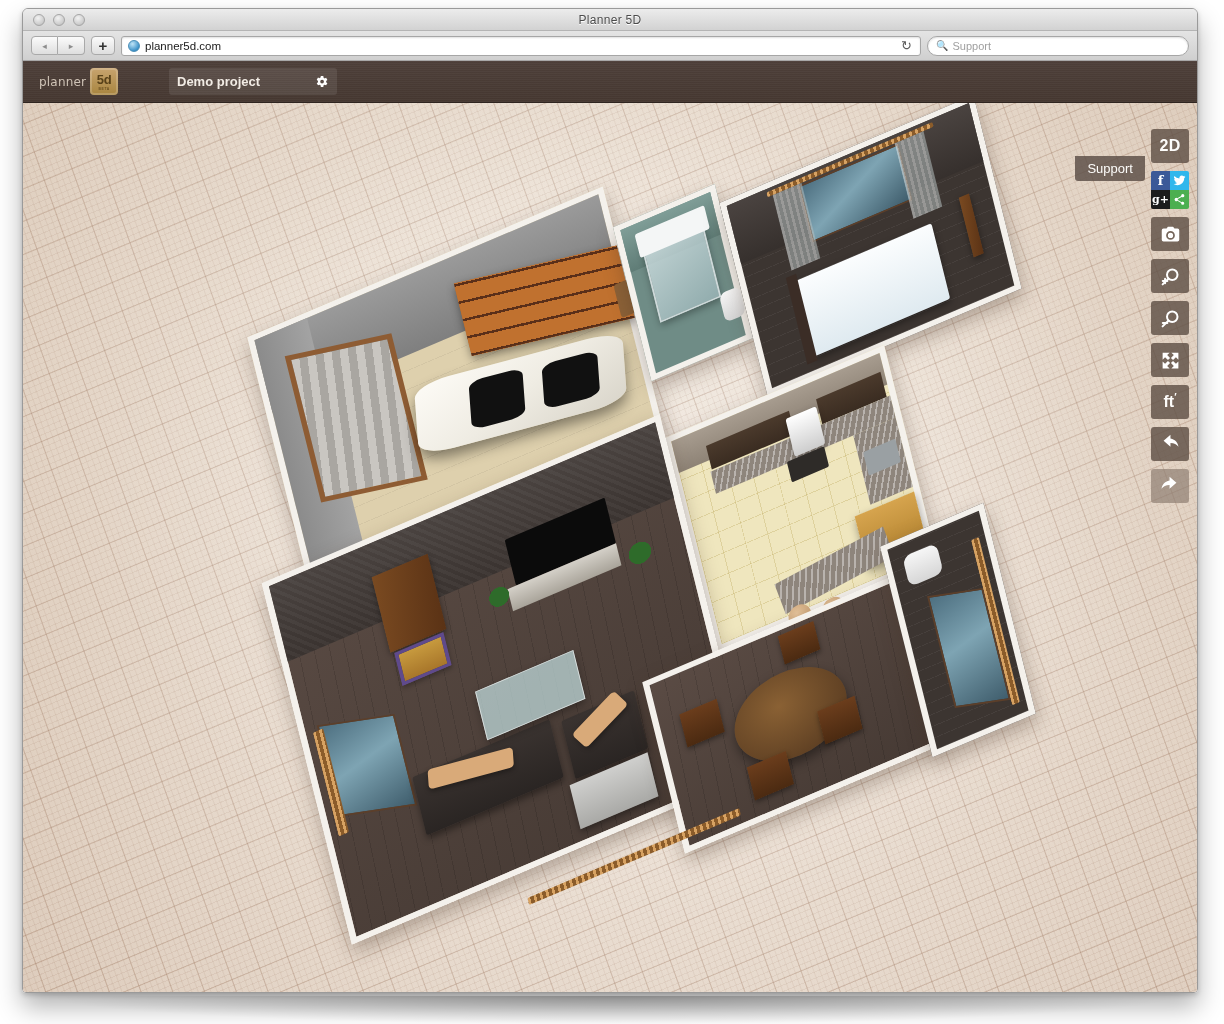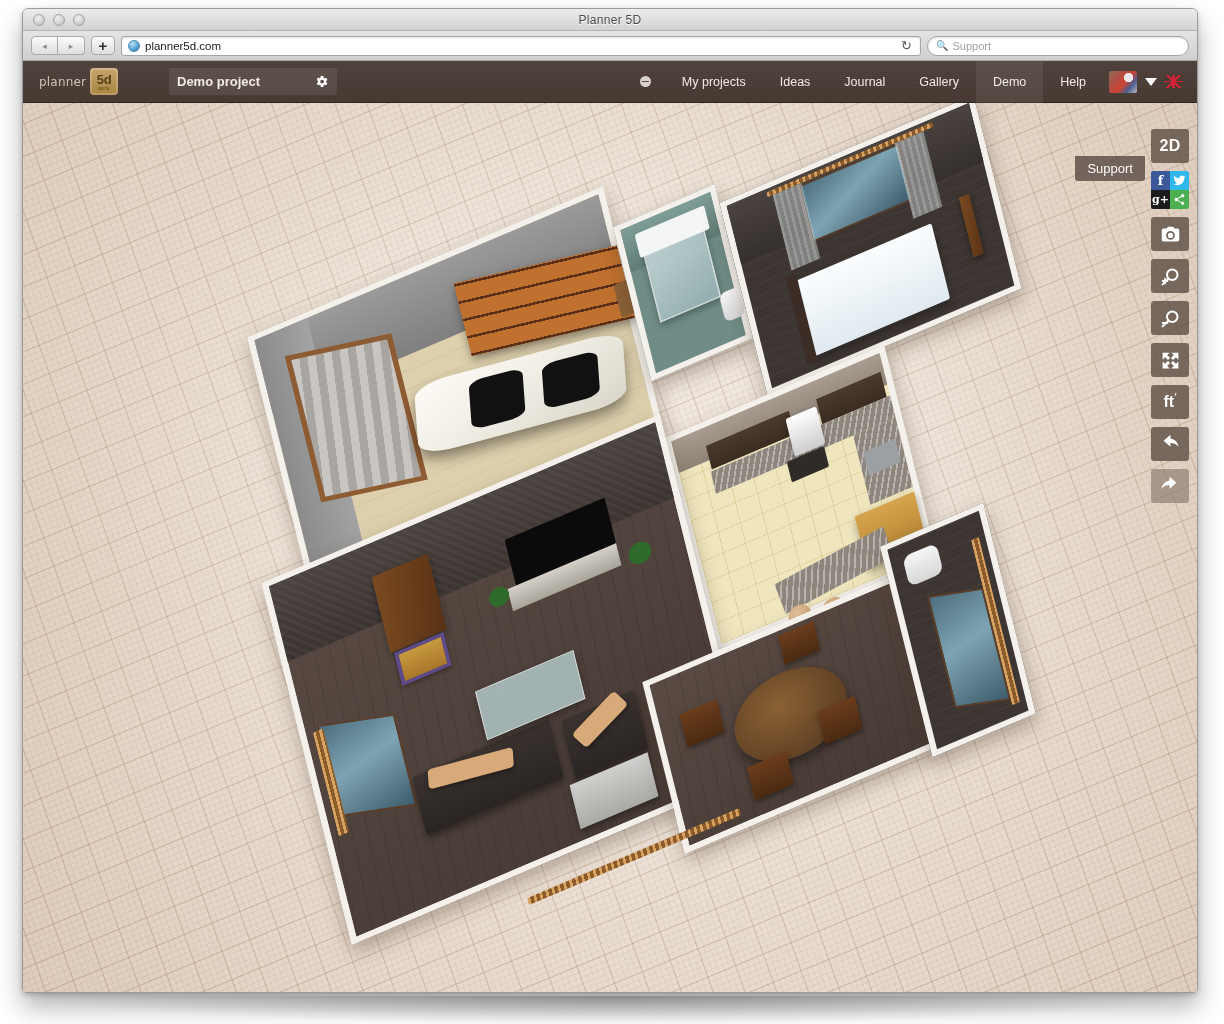--- a/index.html
+++ b/index.html
@@ -423,34 +423,20 @@
 
       <div id="project-field">
         <span id="project-name">Demo project</span>
         <span id="project-settings-gear-icon">
           <svg class="ic" width="15" height="15" viewBox="0 0 24 24" fill="#ffffff">
             <path d="M19.4 13a7.6 7.6 0 0 0 0-2l2-1.6-2-3.4-2.4 1a7.4 7.4 0 0 0-1.7-1L14.9 3h-4l-.4 2.6c-.6.3-1.2.6-1.7 1l-2.4-1-2 3.4L6.4 11a7.6 7.6 0 0 0 0 2l-2 1.6 2 3.4 2.4-1c.5.4 1.1.8 1.7 1l.4 2.6h4l.4-2.6c.6-.2 1.2-.6 1.7-1l2.4 1 2-3.4zM12.9 15a3 3 0 1 1 0-6 3 3 0 0 1 0 6z"></path>
           </svg>
         </span>
       </div>
 
-      <nav id="main-nav">
-        <div id="nav-dot-icon">
-          <span class="dot"></span>
-        </div>
-        <div class="nav-item">My projects</div>
-        <div class="nav-item">Ideas</div>
-        <div class="nav-item">Journal</div>
-        <div class="nav-item">Gallery</div>
-        <div class="nav-item active">Demo</div>
-        <div class="nav-item">Help</div>
-        <div id="user-avatar"></div>
-        <div id="user-menu-chevron-down-icon"></div>
-        <div id="language-flag-icon"></div>
-      </nav>
     </div>
 
     <div id="scene-canvas">
       <div id="grid-floor"></div>
       <div id="grid-vignette"></div>
 
       <div id="house">
 
         <div class="room floor-garage" style="left:150px; top:10px; width:420px; height:300px;">
           <div class="wall-grey-in obj" style="left:0; top:0; width:100%; height:92px;"></div>

